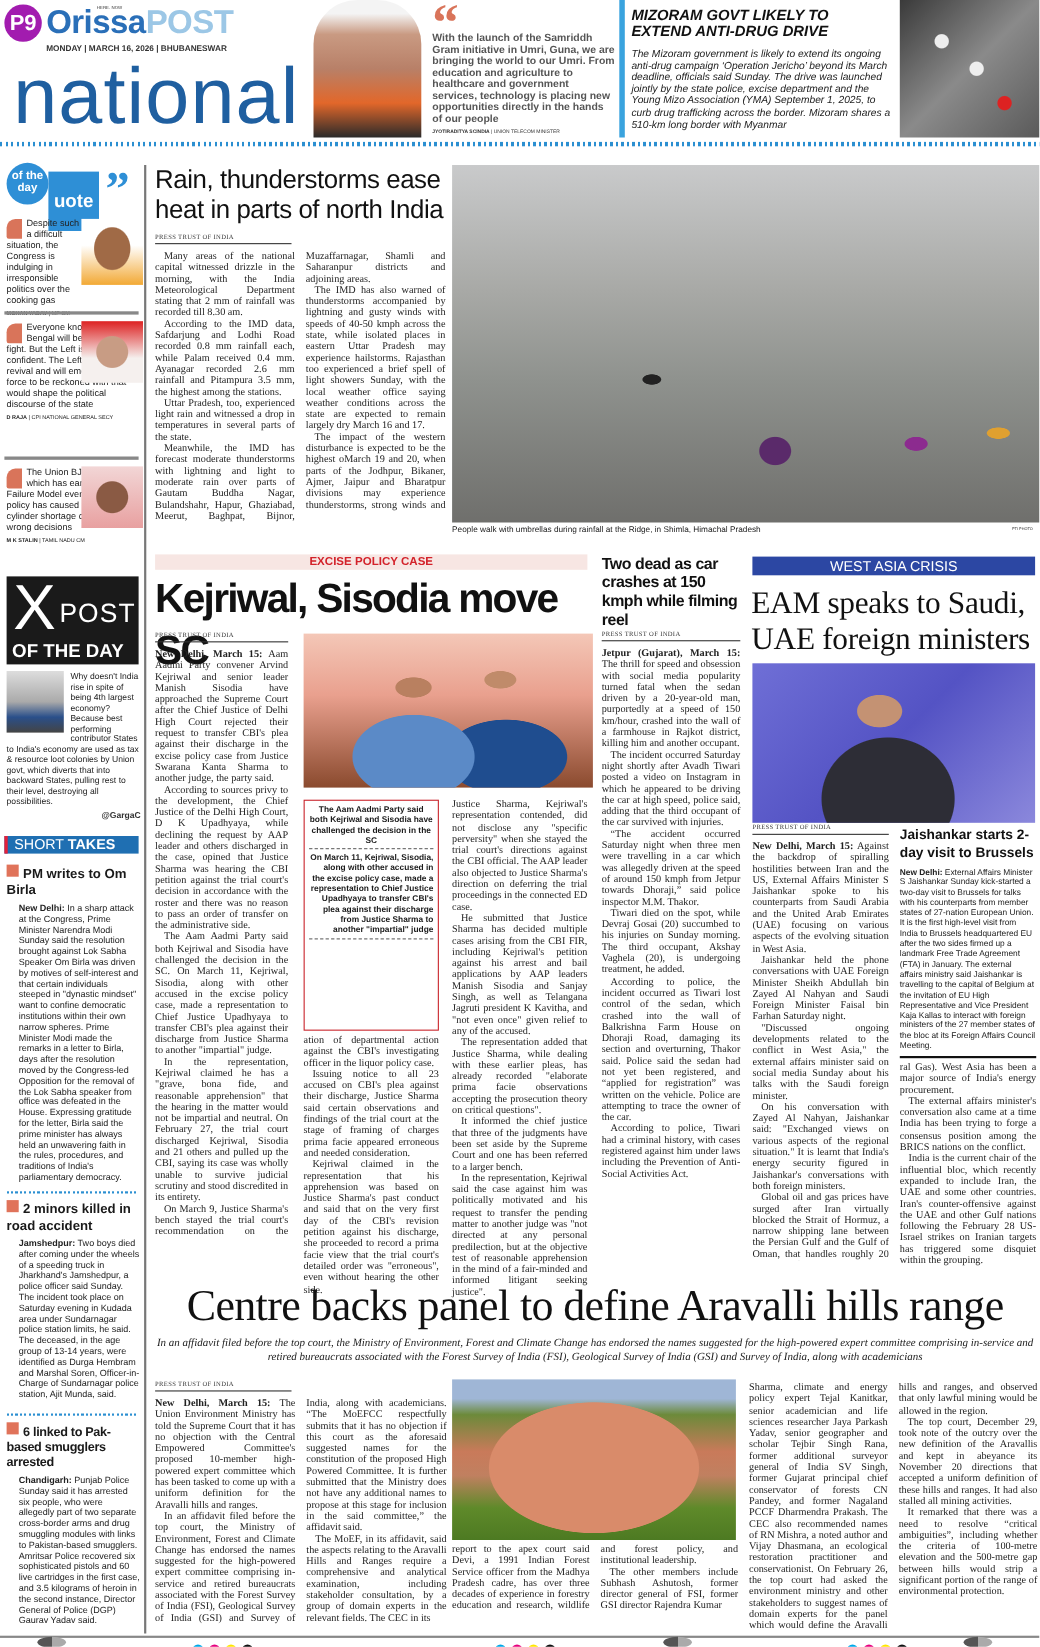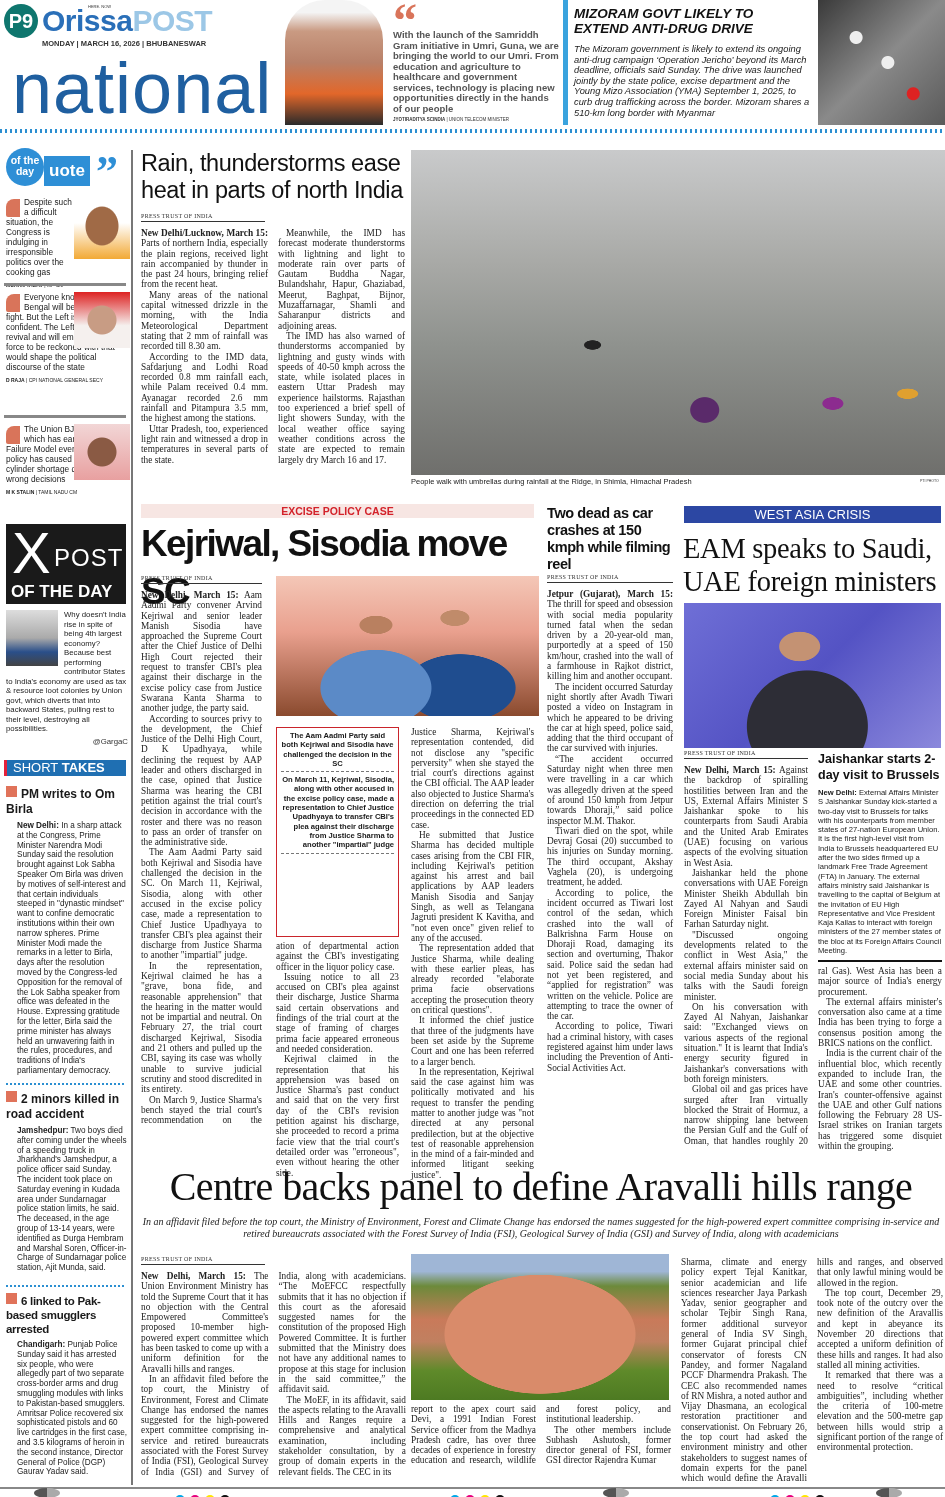--- a/index.html
+++ b/index.html
@@ -18,21 +18,21 @@
   .hrule { position:absolute; height:3px; background:#888; }
   .ph { position:absolute; overflow:hidden; }
   .cols2 { column-count: 2; column-gap: 10px; }
   .quote-mark { display:inline-block; width:14px; height:18px; background:#d9745a; border-radius: 8px 0 0 2px; float:left; margin: 2px 4px 0 0; }
   .sq { display:inline-block; width:11px; height:11px; background:#e0735a; margin-right:4px; vertical-align: 1px; }
 </style>
 </head>
 <body>
 
 <div class="abs" style="left:0;top:0;width:390px;height:135px;">
-  <div class="abs" style="left:4px;top:4px;width:34px;height:34px;border-radius:50%;background:#0f766e;color:#fff;font-family:'Liberation Sans',sans-serif;font-weight:bold;font-size:20px;text-align:center;line-height:34px;">P9</div>
+  <div class="abs" style="left:4px;top:4px;width:34px;height:34px;border-radius:50%;background:#a21caf;color:#fff;font-family:'Liberation Sans',sans-serif;font-weight:bold;font-size:20px;text-align:center;line-height:34px;">P9</div>
   <div class="abs sans" style="left:42px;top:6px;font-size:30px;font-weight:bold;letter-spacing:-0.5px;line-height:30px;">
     <span style="color:#2a6fb8;">Orissa</span><span style="color:#9cc7e6;">POST</span>
   </div>
   <div class="abs sans" style="left:88px;top:4px;font-size:4px;color:#333;">HERE. NOW</div>
   <div class="abs sans" style="left:42px;top:39px;font-size:7.5px;font-weight:bold;color:#333;">MONDAY | MARCH 16, 2026 | BHUBANESWAR</div>
   <div class="abs sans" style="left:12px;top:48px;font-size:72px;line-height:80px;color:#1f5fa0;font-weight:300;letter-spacing:1px;">national</div>
   <div class="ph" style="left:285px;top:0;width:98px;height:125px;background:linear-gradient(180deg,#f4f4f4 0%,#f4f4f4 10%,#c99a82 25%,#b88068 50%,#e2672a 75%,#2a2a2a 100%);border-radius:40px 40px 0 0;"></div>
 </div>
 
 <div class="abs" style="left:393px;top:4px;width:167px;height:124px;">
@@ -53,21 +53,21 @@
 <div class="ph" style="left:818px;top:0;width:127px;height:125px;background:radial-gradient(circle at 30% 30%,#eee 0 6px,transparent 7px),radial-gradient(circle at 55% 50%,#eee 0 6px,transparent 7px),radial-gradient(circle at 75% 75%,#d22 0 6px,transparent 7px),linear-gradient(135deg,#3a3a3a,#8a8a8a 50%,#5a5a5a);"></div>
 
 <div class="dotline" style="left:0;top:129px;width:945px;"></div>
 
 <div class="vrule" style="left:131px;top:150px;height:1335px;"></div>
 
 <div class="abs" style="left:6px;top:148px;width:122px;height:38px;">
   <div class="abs sans" style="left:0;top:0;width:38px;height:38px;border-radius:50%;background:#2e8fd6;color:#fff;font-size:10.5px;line-height:11px;text-align:center;padding-top:7px;font-weight:bold;">
     <span>of the</span><br><span>day</span>
   </div>
-  <div class="abs sans" style="left:38px;top:8px;background:#2e8fd6;color:#fff;font-size:17px;line-height:22px;padding:4px 5px;font-weight:bold;">uote</div>
+  <div class="abs sans" style="left:38px;top:8px;background:#2e8fd6;color:#fff;font-size:17px;line-height:22px;padding:16px 5px;font-weight:bold;">uote</div>
   <div class="abs" style="left:90px;top:2px;color:#2e8fd6;font-family:'Liberation Serif',serif;font-size:44px;line-height:44px;font-weight:bold;">”</div>
 </div>
 
 <div class="abs" style="left:6px;top:197px;width:122px;">
   <div class="ph" style="left:68px;top:2px;width:56px;height:60px;background:radial-gradient(ellipse at 50% 45%,#a06a46 0 16px,transparent 17px),linear-gradient(180deg,#fff 40%,#f2a935 100%);"></div>
   <div class="sans" style="font-size:8.3px;line-height:10px;width:122px;color:#222;">
     <span class="quote-mark"></span>
     <span style="display:block;padding-right:56px;">Despite such a difficult situation, the Congress is indulging in irresponsible politics over the cooking gas</span>
   </div>
   <div class="sans" style="font-size:5px;margin-top:5px;"><b>MOHAN YADAV</b> | <span>MP CM</span></div>
@@ -94,21 +94,21 @@
 </div>
 
 <div class="abs" style="left:6px;top:524px;width:120px;height:80px;background:#1a1a1a;color:#fff;">
   <div class="abs sans" style="left:6px;top:0;font-size:58px;line-height:58px;font-weight:100;color:#fff;">X</div>
   <div class="abs sans" style="left:48px;top:20px;font-size:24px;font-weight:300;letter-spacing:1px;">POST</div>
   <div class="abs sans" style="left:5px;top:58px;font-size:17px;font-weight:bold;">OF THE DAY</div>
 </div>
 <div class="abs" style="left:6px;top:610px;width:122px;">
   <div class="ph" style="position:relative;float:left;width:52px;height:56px;margin:0 6px 2px 0;background:linear-gradient(180deg,#ddd 0%,#aaa 50%,#2a4f8a 75%,#444 100%);"></div>
   <div class="sans" style="font-size:7.8px;line-height:9.5px;color:#222;">Why doesn't India rise in spite of being 4th largest economy? Because best performing contributor States to India's economy are used as tax &amp; resource loot colonies by Union govt, which diverts that into backward States, pulling rest to their level, destroying all possibilities.</div>
-  <div class="sans" style="font-size:7.8px;text-align:right;margin-top:3px;color:#333;">@GargaC</div>
+  <div class="sans" style="font-size:7.8px;text-align:right;margin-top:3px;color:#333;font-weight:bold;">@GargaC</div>
 </div>
 
 <div class="abs sans" style="left:4px;top:760px;width:122px;height:16px;background:#1f6fb2;border-left:3px solid #e5203a;color:#fff;font-size:13px;line-height:16px;padding-left:6px;">
   <span>SHORT </span><b>TAKES</b>
 </div>
 
 <div class="abs" style="left:6px;top:786px;width:122px;">
   <div class="sans" style="font-size:12px;line-height:15px;font-weight:bold;"><span class="sq"></span><span>PM writes to Om Birla</span></div>
   <div class="sans-body" style="margin-top:4px;padding-left:11px;"><b>New Delhi:</b> <span>In a sharp attack at the Congress, Prime Minister Narendra Modi Sunday said the resolution brought against Lok Sabha Speaker Om Birla was driven by motives of self-interest and that certain individuals steeped in "dynastic mindset" want to confine democratic institutions within their own narrow spheres. Prime Minister Modi made the remarks in a letter to Birla, days after the resolution moved by the Congress-led Opposition for the removal of the Lok Sabha speaker from office was defeated in the House. Expressing gratitude for the letter, Birla said the prime minister has always held an unwavering faith in the rules, procedures, and traditions of India's parliamentary democracy.</span></div>
 </div>
@@ -122,21 +122,20 @@
 
 <div class="abs" style="left:6px;top:1293px;width:122px;">
   <div class="sans" style="font-size:11.5px;line-height:14px;font-weight:bold;letter-spacing:-0.3px;"><span class="sq"></span><span>6 linked to Pak-based smugglers arrested</span></div>
   <div class="sans-body" style="margin-top:4px;padding-left:11px;"><b>Chandigarh:</b> <span>Punjab Police Sunday said it has arrested six people, who were allegedly part of two separate cross-border arms and drug smuggling modules with links to Pakistan-based smugglers. Amritsar Police recovered six sophisticated pistols and 60 live cartridges in the first case, and 3.5 kilograms of heroin in the second instance, Director General of Police (DGP) Gaurav Yadav said.</span></div>
 </div>
 
 <div class="abs sans" style="left:141px;top:150px;width:270px;font-size:23.5px;line-height:27px;color:#111;letter-spacing:-0.4px;">Rain, thunderstorms ease heat in parts of north India</div>
 <div class="abs" style="left:141px;top:213px;width:264px;height:275px;">
   <div class="byline" style="width:124px;">PRESS TRUST OF INDIA</div>
   <div class="body-text cols2" style="height:255px;column-fill:auto;">
-    <p class="first"><span class="dateline">New Delhi/Lucknow, March 15:</span> <span>Parts of northern India, especially the plain regions, received light rain accompanied by thunder in the past 24 hours, bringing relief from the recent heat.</span></p>
     <p>Many areas of the national capital witnessed drizzle in the morning, with the India Meteorological Department stating that 2 mm of rainfall was recorded till 8.30 am.</p>
     <p>According to the IMD data, Safdarjung and Lodhi Road recorded 0.8 mm rainfall each, while Palam received 0.4 mm. Ayanagar recorded 2.6 mm rainfall and Pitampura 3.5 mm, the highest among the stations.</p>
     <p>Uttar Pradesh, too, experienced light rain and witnessed a drop in temperatures in several parts of the state.</p>
     <p>Meanwhile, the IMD has forecast moderate thunderstorms with lightning and light to moderate rain over parts of Gautam Buddha Nagar, Bulandshahr, Hapur, Ghaziabad, Meerut, Baghpat, Bijnor, Muzaffarnagar, Shamli and Saharanpur districts and adjoining areas.</p>
     <p>The IMD has also warned of thunderstorms accompanied by lightning and gusty winds with speeds of 40-50 kmph across the state, while isolated places in eastern Uttar Pradesh may experience hailstorms. Rajasthan too experienced a brief spell of light showers Sunday, with the local weather office saying weather conditions across the state are expected to remain largely dry March 16 and 17.</p>
     <p>The impact of the western disturbance is expected to be the highest oMarch 19 and 20, when parts of the Jodhpur, Bikaner, Ajmer, Jaipur and Bharatpur divisions may experience thunderstorms, strong winds and rain at some places, the weather department said.</p>
   </div>
 </div>
 <div class="ph" style="left:411px;top:150px;width:534px;height:325px;background:
   radial-gradient(ellipse at 79% 78%,#8c2b8f 0 10px,transparent 11px),

